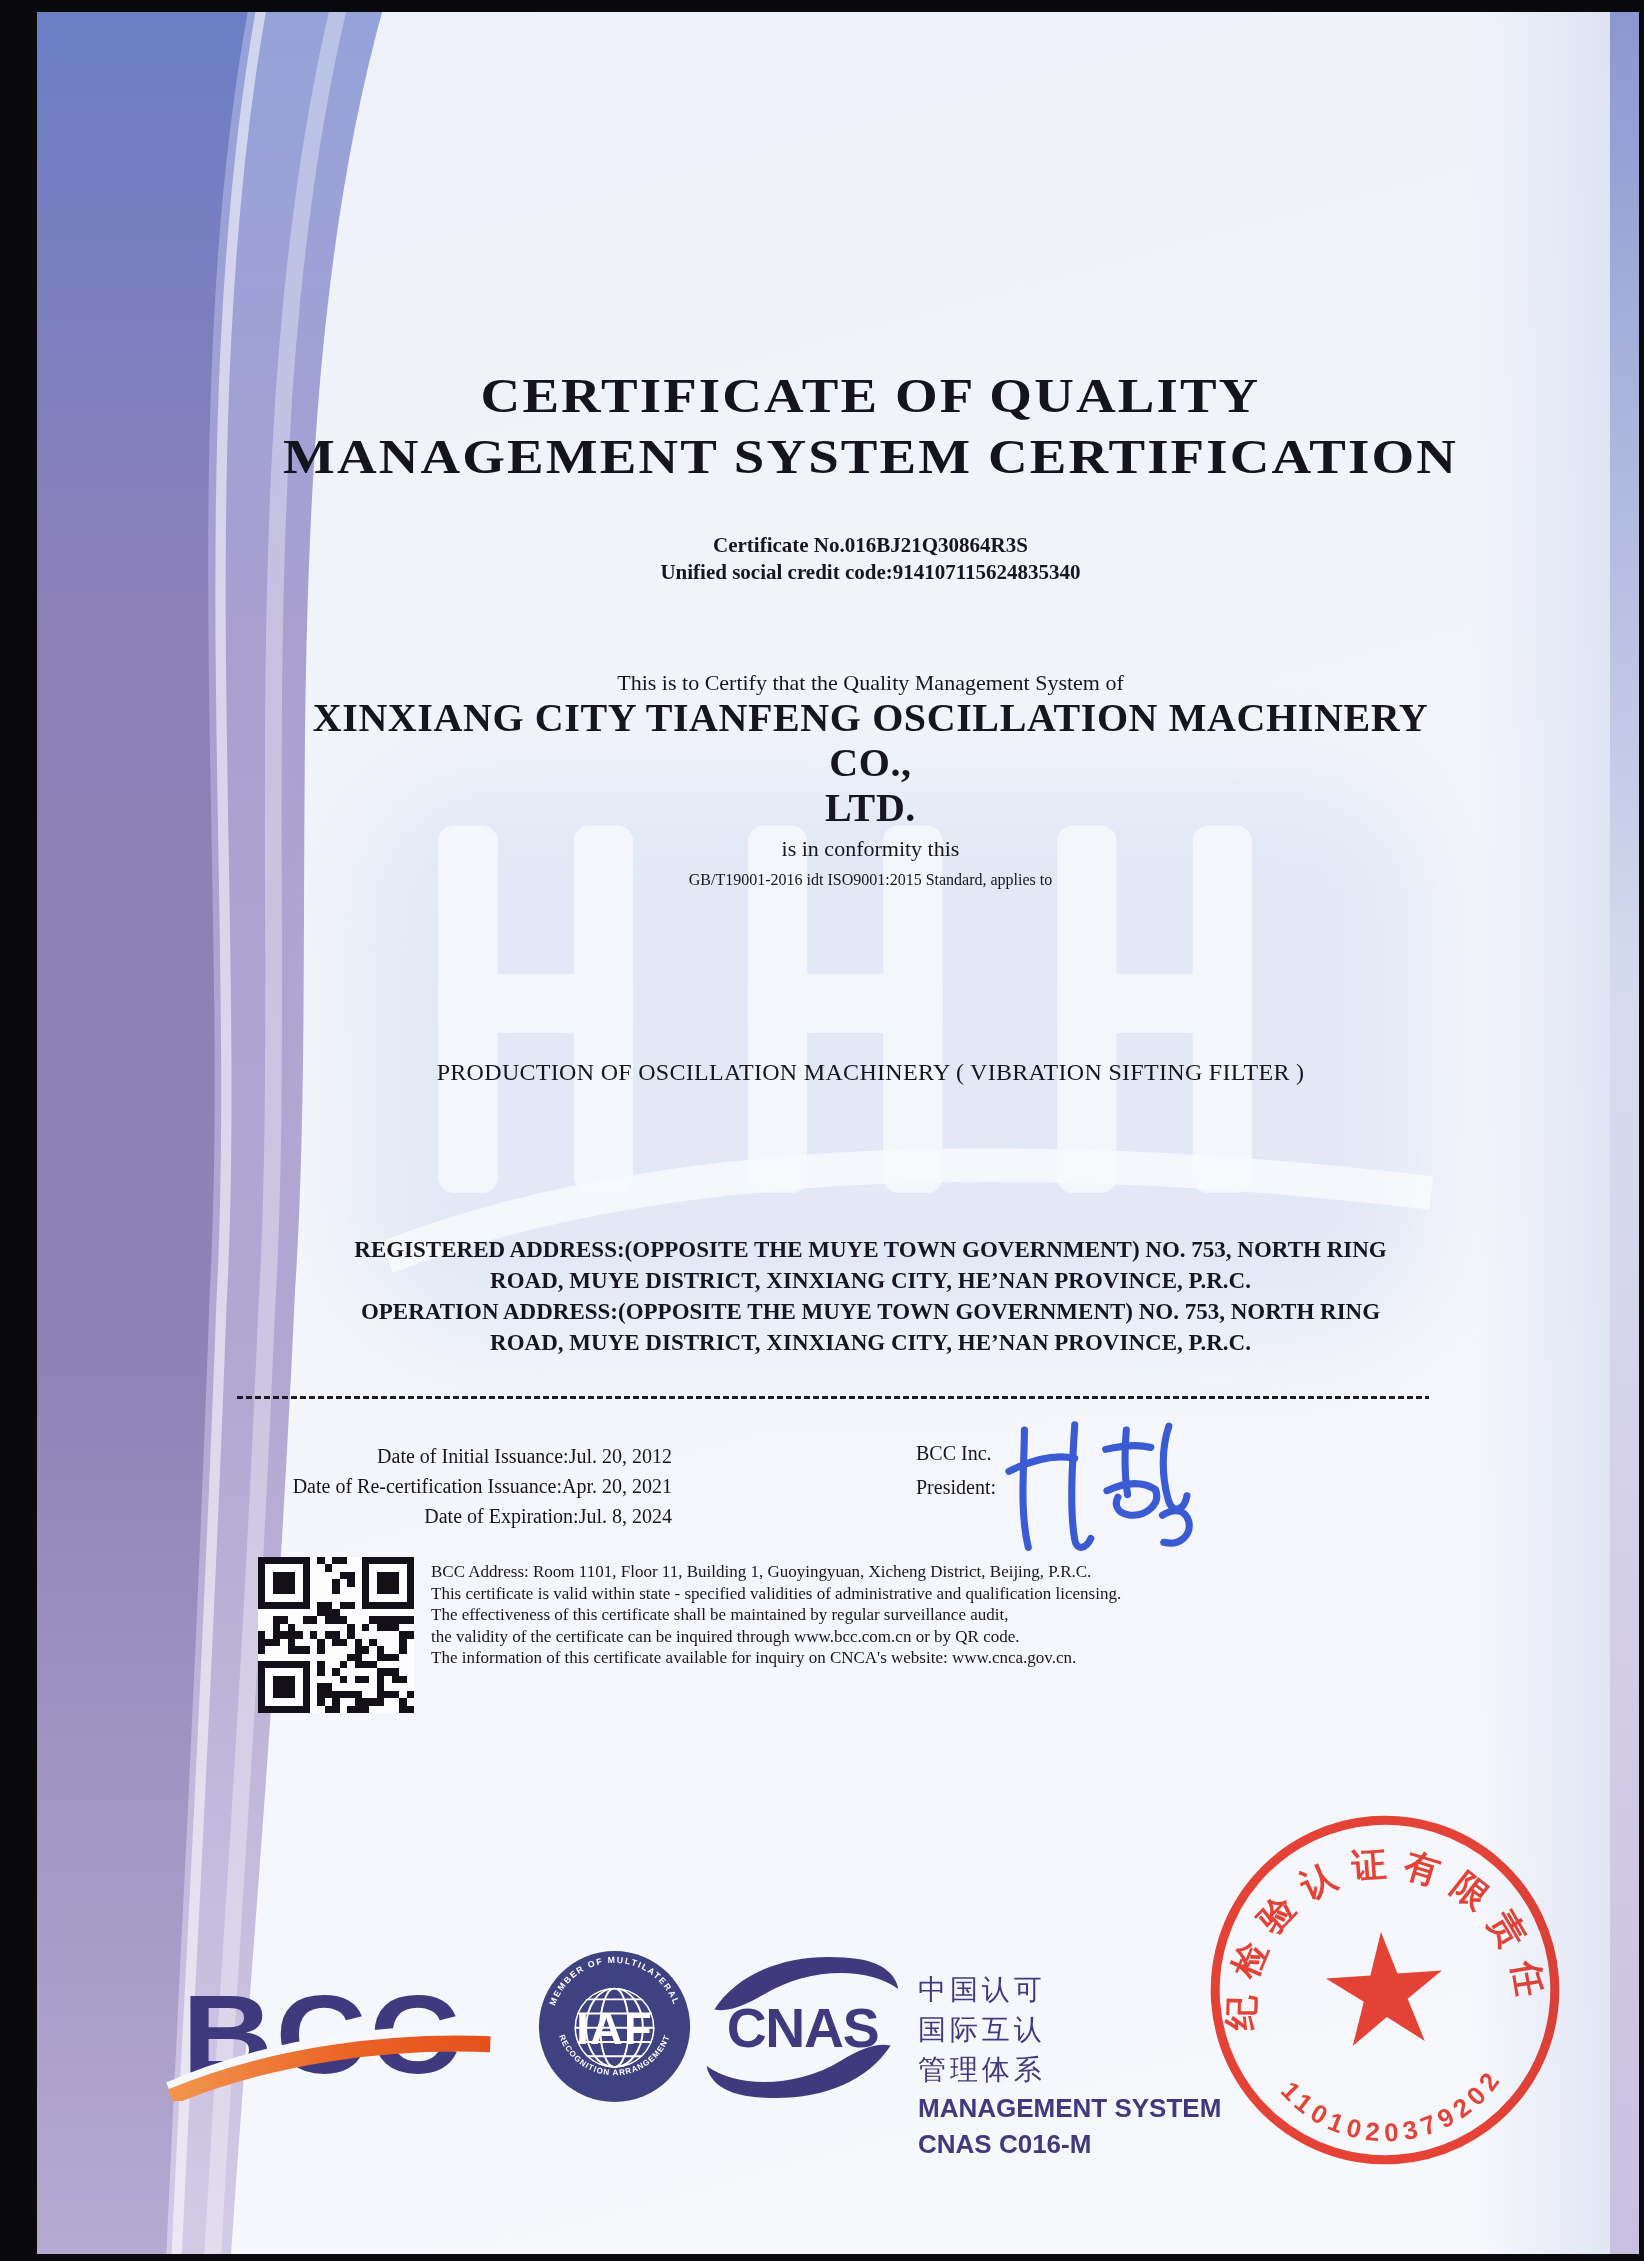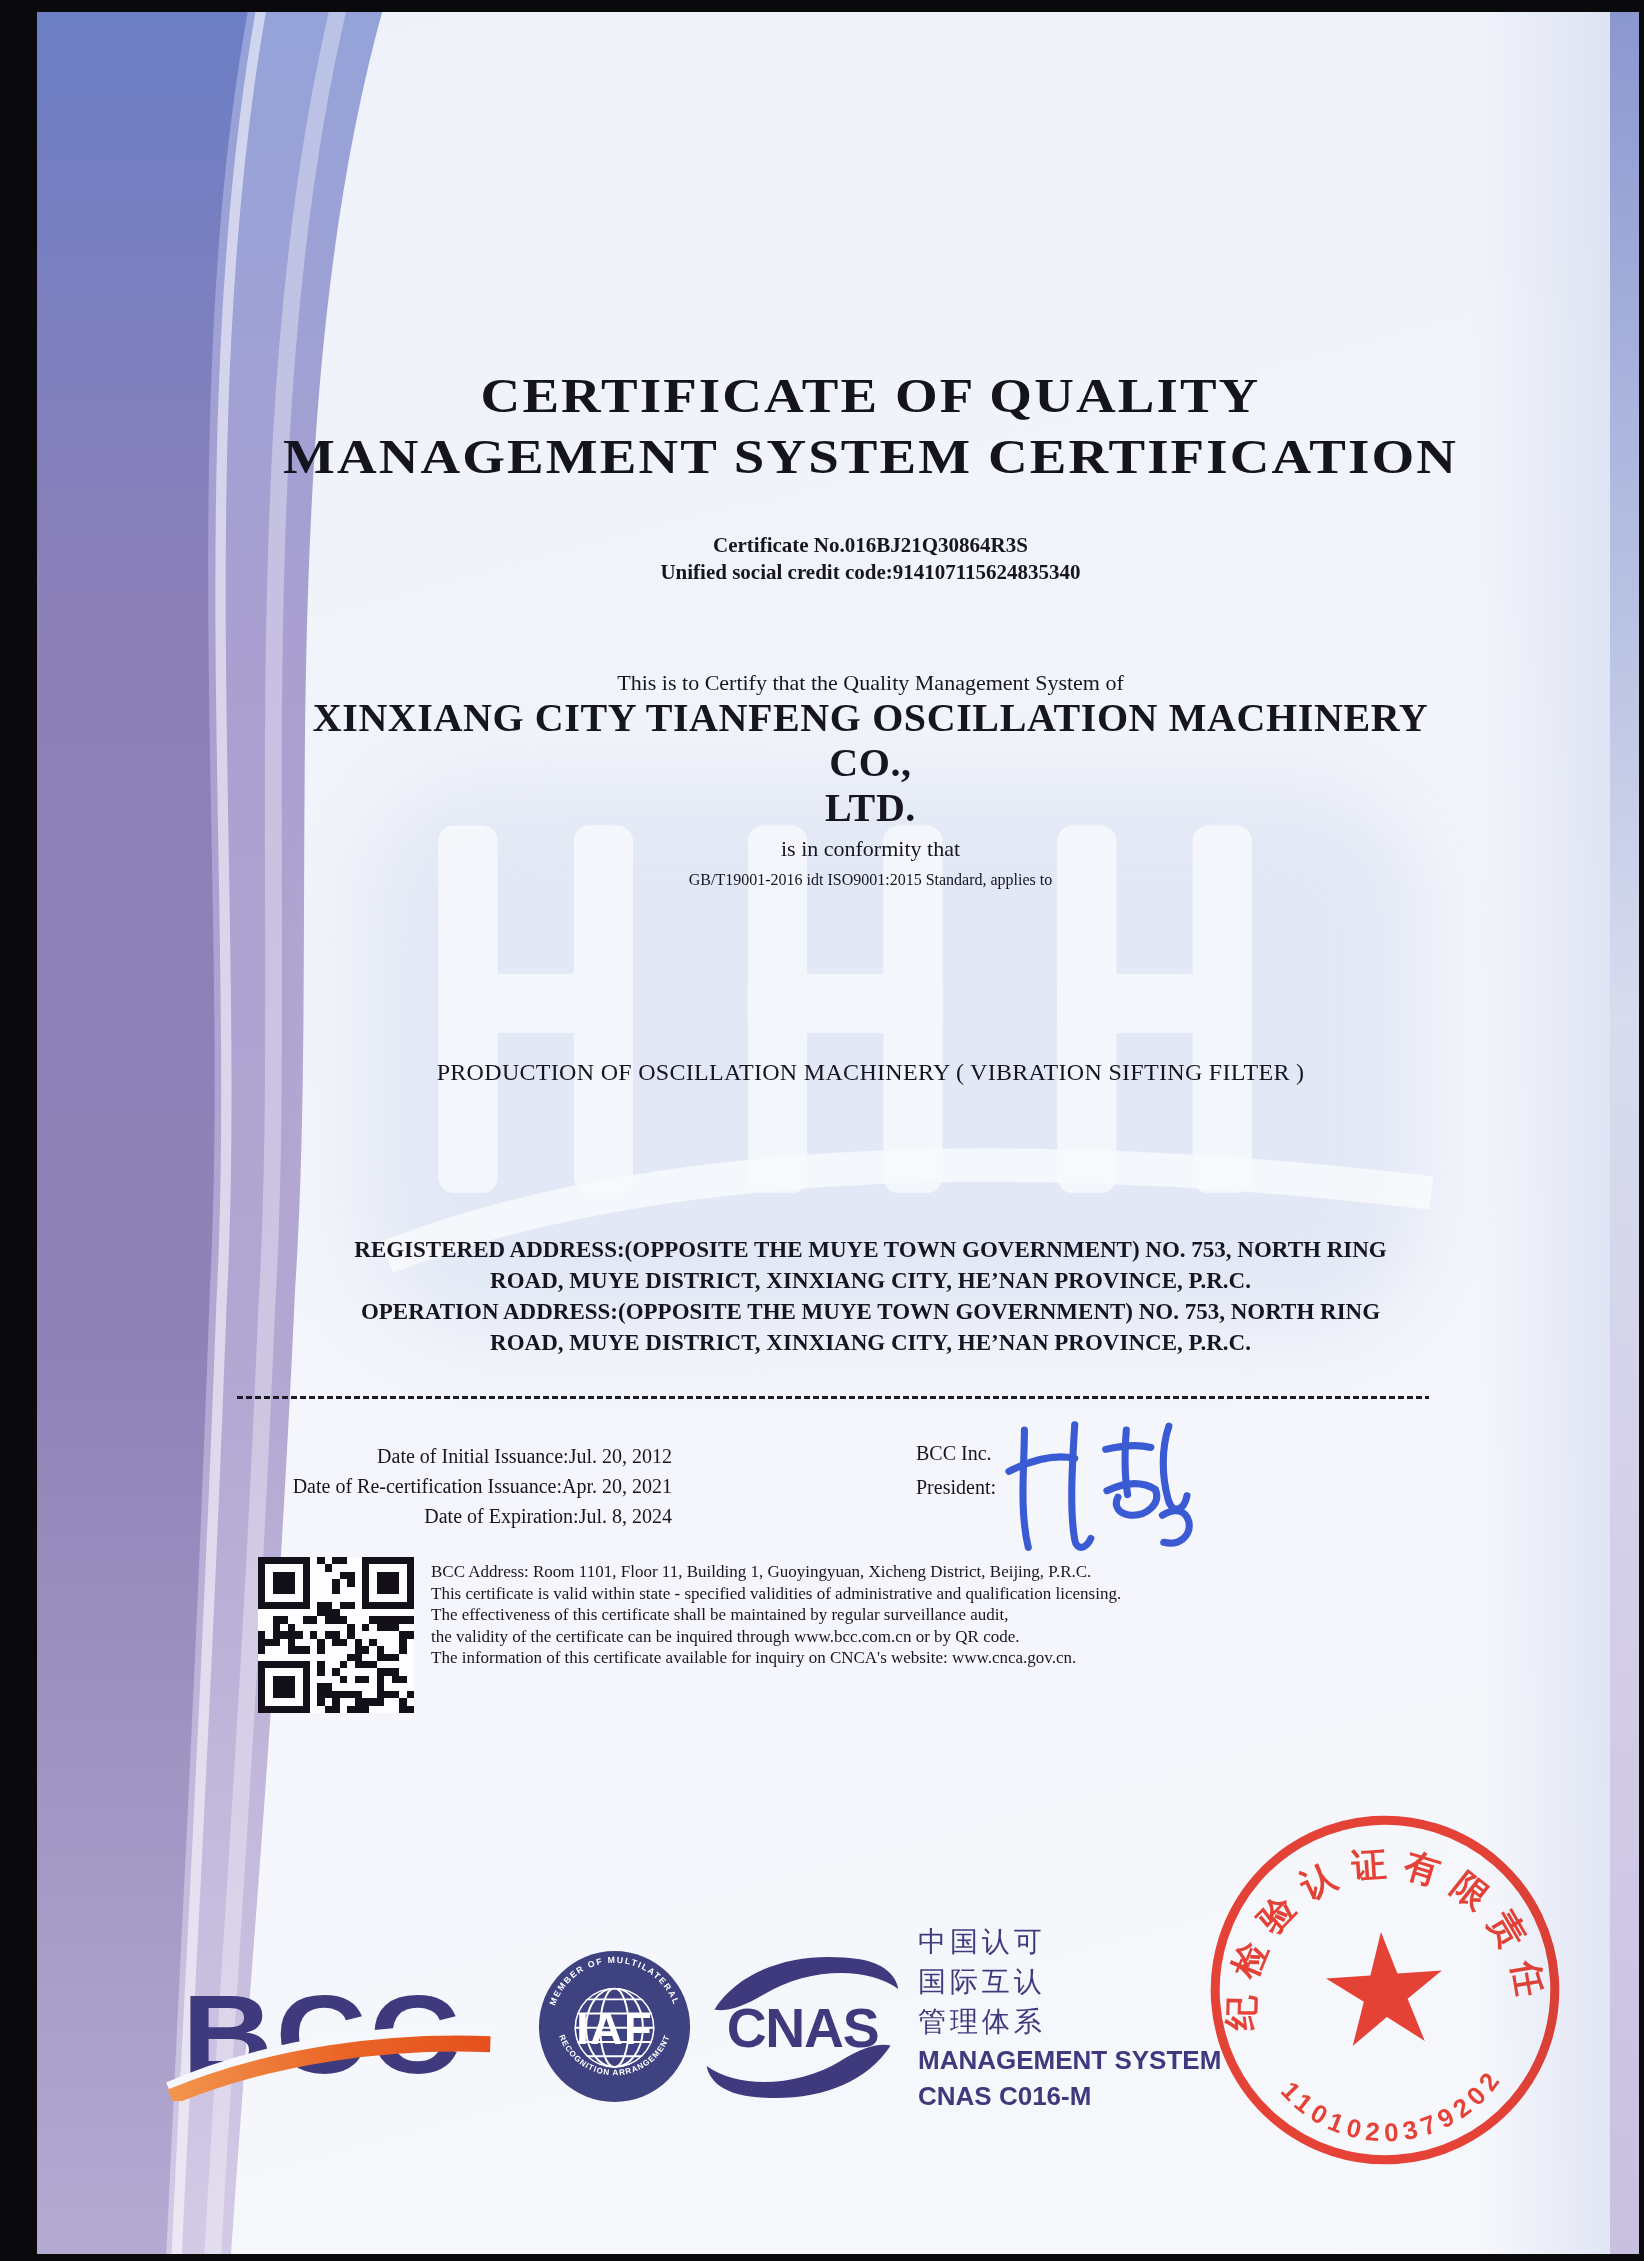--- a/index.html
+++ b/index.html
@@ -46,21 +46,21 @@
   .sig-overlay{left:1006px;top:1445px;width:193px;font-size:58px;color:transparent;z-index:11;}
   .qr{left:258px;top:1557px;width:156px;height:156px;z-index:10;background:#fdfdff;}
   .qr svg{width:100%;height:100%;display:block;}
   .fineprint{left:431px;top:1561px;width:980px;font-size:17px;line-height:21.6px;z-index:10;}
   
   .bcc-text{left:182px;top:1980px;font-family:"Liberation Sans",sans-serif;font-weight:900;
     font-size:126px;line-height:126px;letter-spacing:2.6px;color:#3e3a7d;transform:scaleY(.88);transform-origin:top left;z-index:10;}
   .bcc-swoosh{left:163px;top:2017px;width:335px;height:84px;z-index:11;}
   .iaf{left:537px;top:1949px;width:155px;height:155px;z-index:10;}
   .cnas{left:704px;top:1949px;width:197px;height:157px;z-index:10;}
-  .accred{left:918px;top:1922px;z-index:10;color:#3e3a7d;font-family:"Liberation Sans",sans-serif;}
+  .accred{left:918px;top:1970px;z-index:10;color:#3e3a7d;font-family:"Liberation Sans",sans-serif;}
   .accred .zh{font-size:28px;line-height:40px;letter-spacing:3.9px;}
   .accred .en{font-size:26px;line-height:36px;font-weight:bold;letter-spacing:0px;}
   .stamp{left:1201px;top:1806px;width:368px;height:368px;z-index:20;mix-blend-mode:multiply;opacity:.95;
          transform:rotate(-4deg);}
 </style>
 </head>
 <body>
 
 <div class="page">
 
@@ -111,21 +111,21 @@
   <div class="abs txt ctext certno">Certificate No.016BJ21Q30864R3S</div>
   <div class="abs txt ctext credit">Unified social credit code:914107115624835340</div>
 
   <div class="abs txt ctext certify">This is to Certify that the Quality Management System of</div>
 
   <div class="abs txt ctext company">
     <div>XINXIANG CITY TIANFENG OSCILLATION MACHINERY CO.,</div>
     <div>LTD.</div>
   </div>
 
-  <div class="abs txt ctext conformity">is in conformity that</div>
+  <div class="abs txt ctext conformity">is in conformity this</div>
   <div class="abs txt ctext standard">GB/T19001-2016 idt ISO9001:2015 Standard, applies to</div>
 
   <div class="abs txt ctext scope">PRODUCTION OF OSCILLATION MACHINERY ( VIBRATION SIFTING FILTER )</div>
 
   <div class="abs txt ctext addresses">
     <div>REGISTERED ADDRESS:(OPPOSITE THE MUYE TOWN GOVERNMENT) NO. 753, NORTH RING</div>
     <div>ROAD, MUYE DISTRICT, XINXIANG CITY, HE’NAN PROVINCE, P.R.C.</div>
     <div>OPERATION ADDRESS:(OPPOSITE THE MUYE TOWN GOVERNMENT) NO. 753, NORTH RING</div>
     <div>ROAD, MUYE DISTRICT, XINXIANG CITY, HE’NAN PROVINCE, P.R.C.</div>
   </div>

